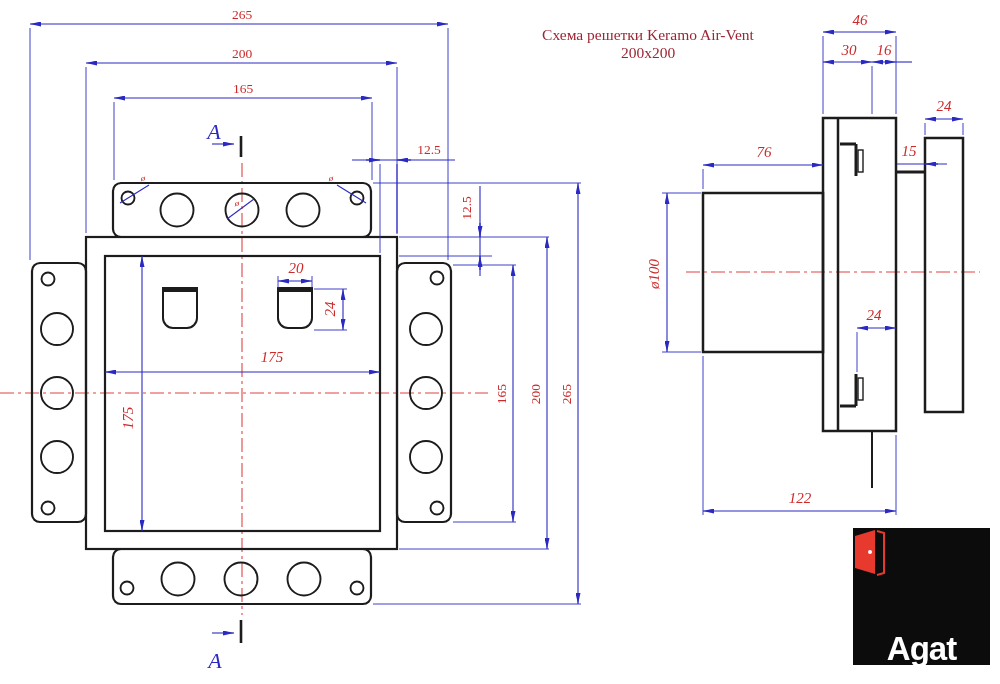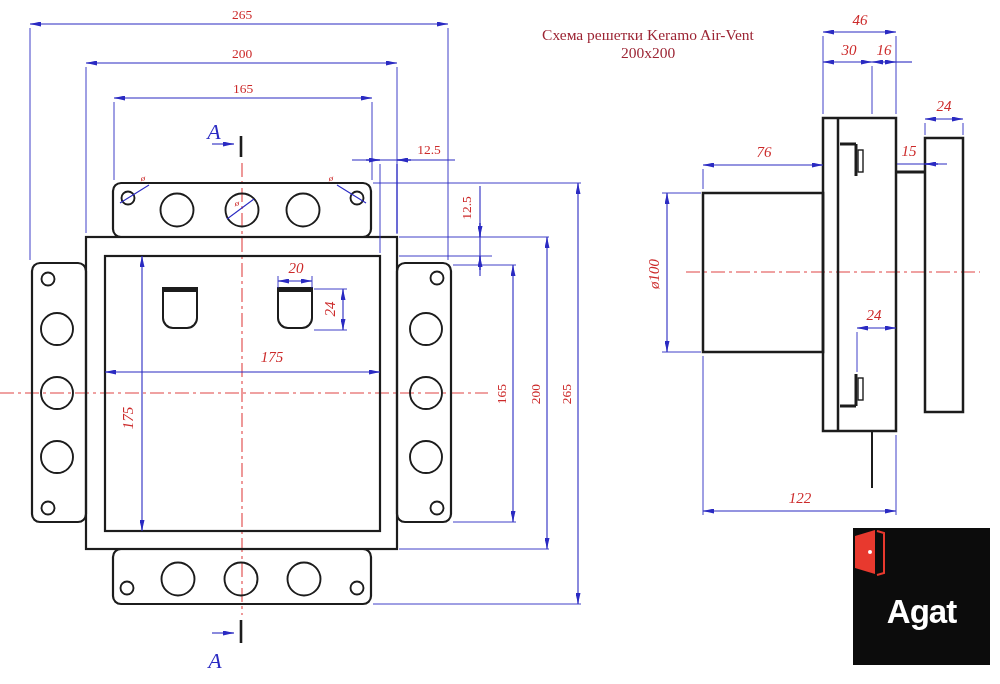--- a/index.html
+++ b/index.html
@@ -19,21 +19,21 @@
   .ext{stroke:#2a2ac2;stroke-width:0.9;fill:none;}
   .cl{stroke:#e04545;stroke-width:1.1;fill:none;stroke-dasharray:14 4 3 4;}
   .ds{font:13.5px "Liberation Serif",serif;fill:#cc2a2a;}
   .di{font:italic 15px "Liberation Serif",serif;fill:#cc2a2a;}
   .dt{font:italic 9px "Liberation Serif",serif;fill:#cc2a2a;}
   .sec{font:italic 22px "Liberation Serif",serif;fill:#2a2ac2;}
   .ttl{font:15.5px "Liberation Serif",serif;fill:#9c2433;}
   text{user-select:none;}
   
   .logo{position:absolute;left:853px;top:528px;width:137px;height:137px;background:#0c0c0c;
-        display:flex;flex-direction:column;align-items:center;justify-content:center;
+        display:flex;flex-direction:column;align-items:center;justify-content:flex-end;
         padding-top:26px;box-sizing:border-box;}
   .logo-text{color:#ffffff;font-family:"Liberation Sans",sans-serif;font-weight:bold;
              font-size:33px;line-height:1;letter-spacing:-1px;margin-top:3px;}
 </style>
 </head>
 <body>
 
 <div class="canvas">
 
 <svg width="1000" height="684" viewBox="0 0 1000 684">

